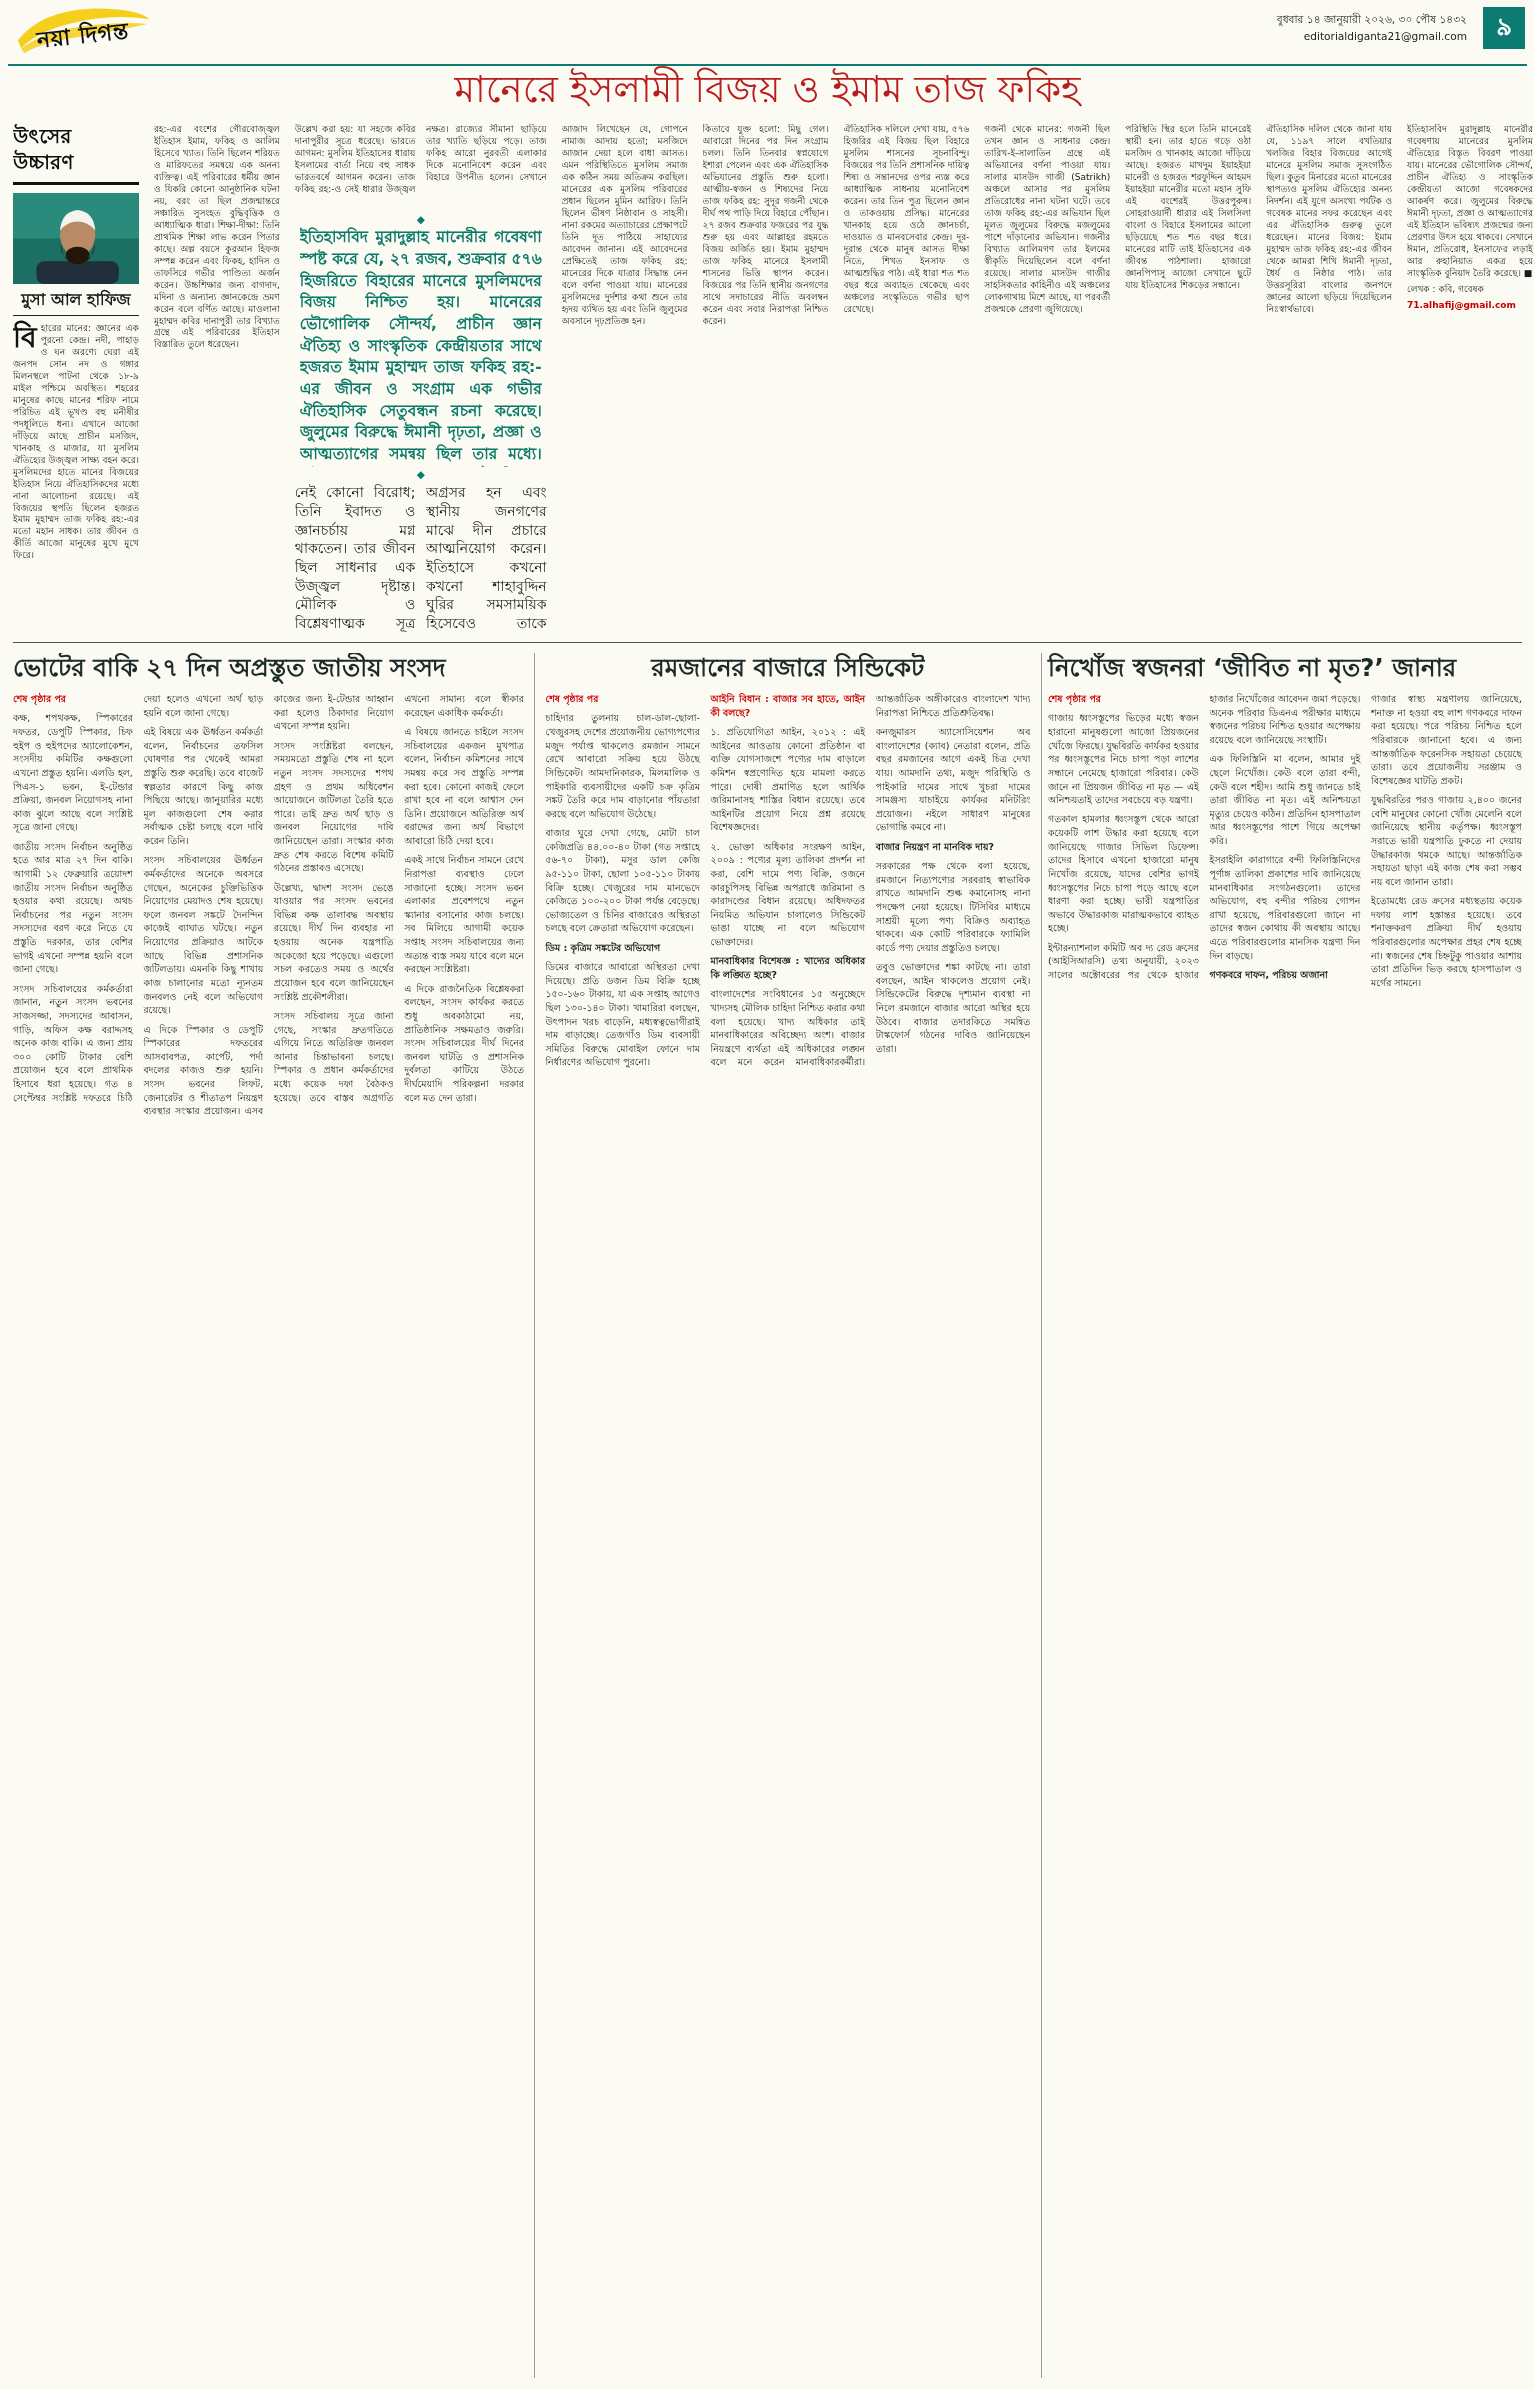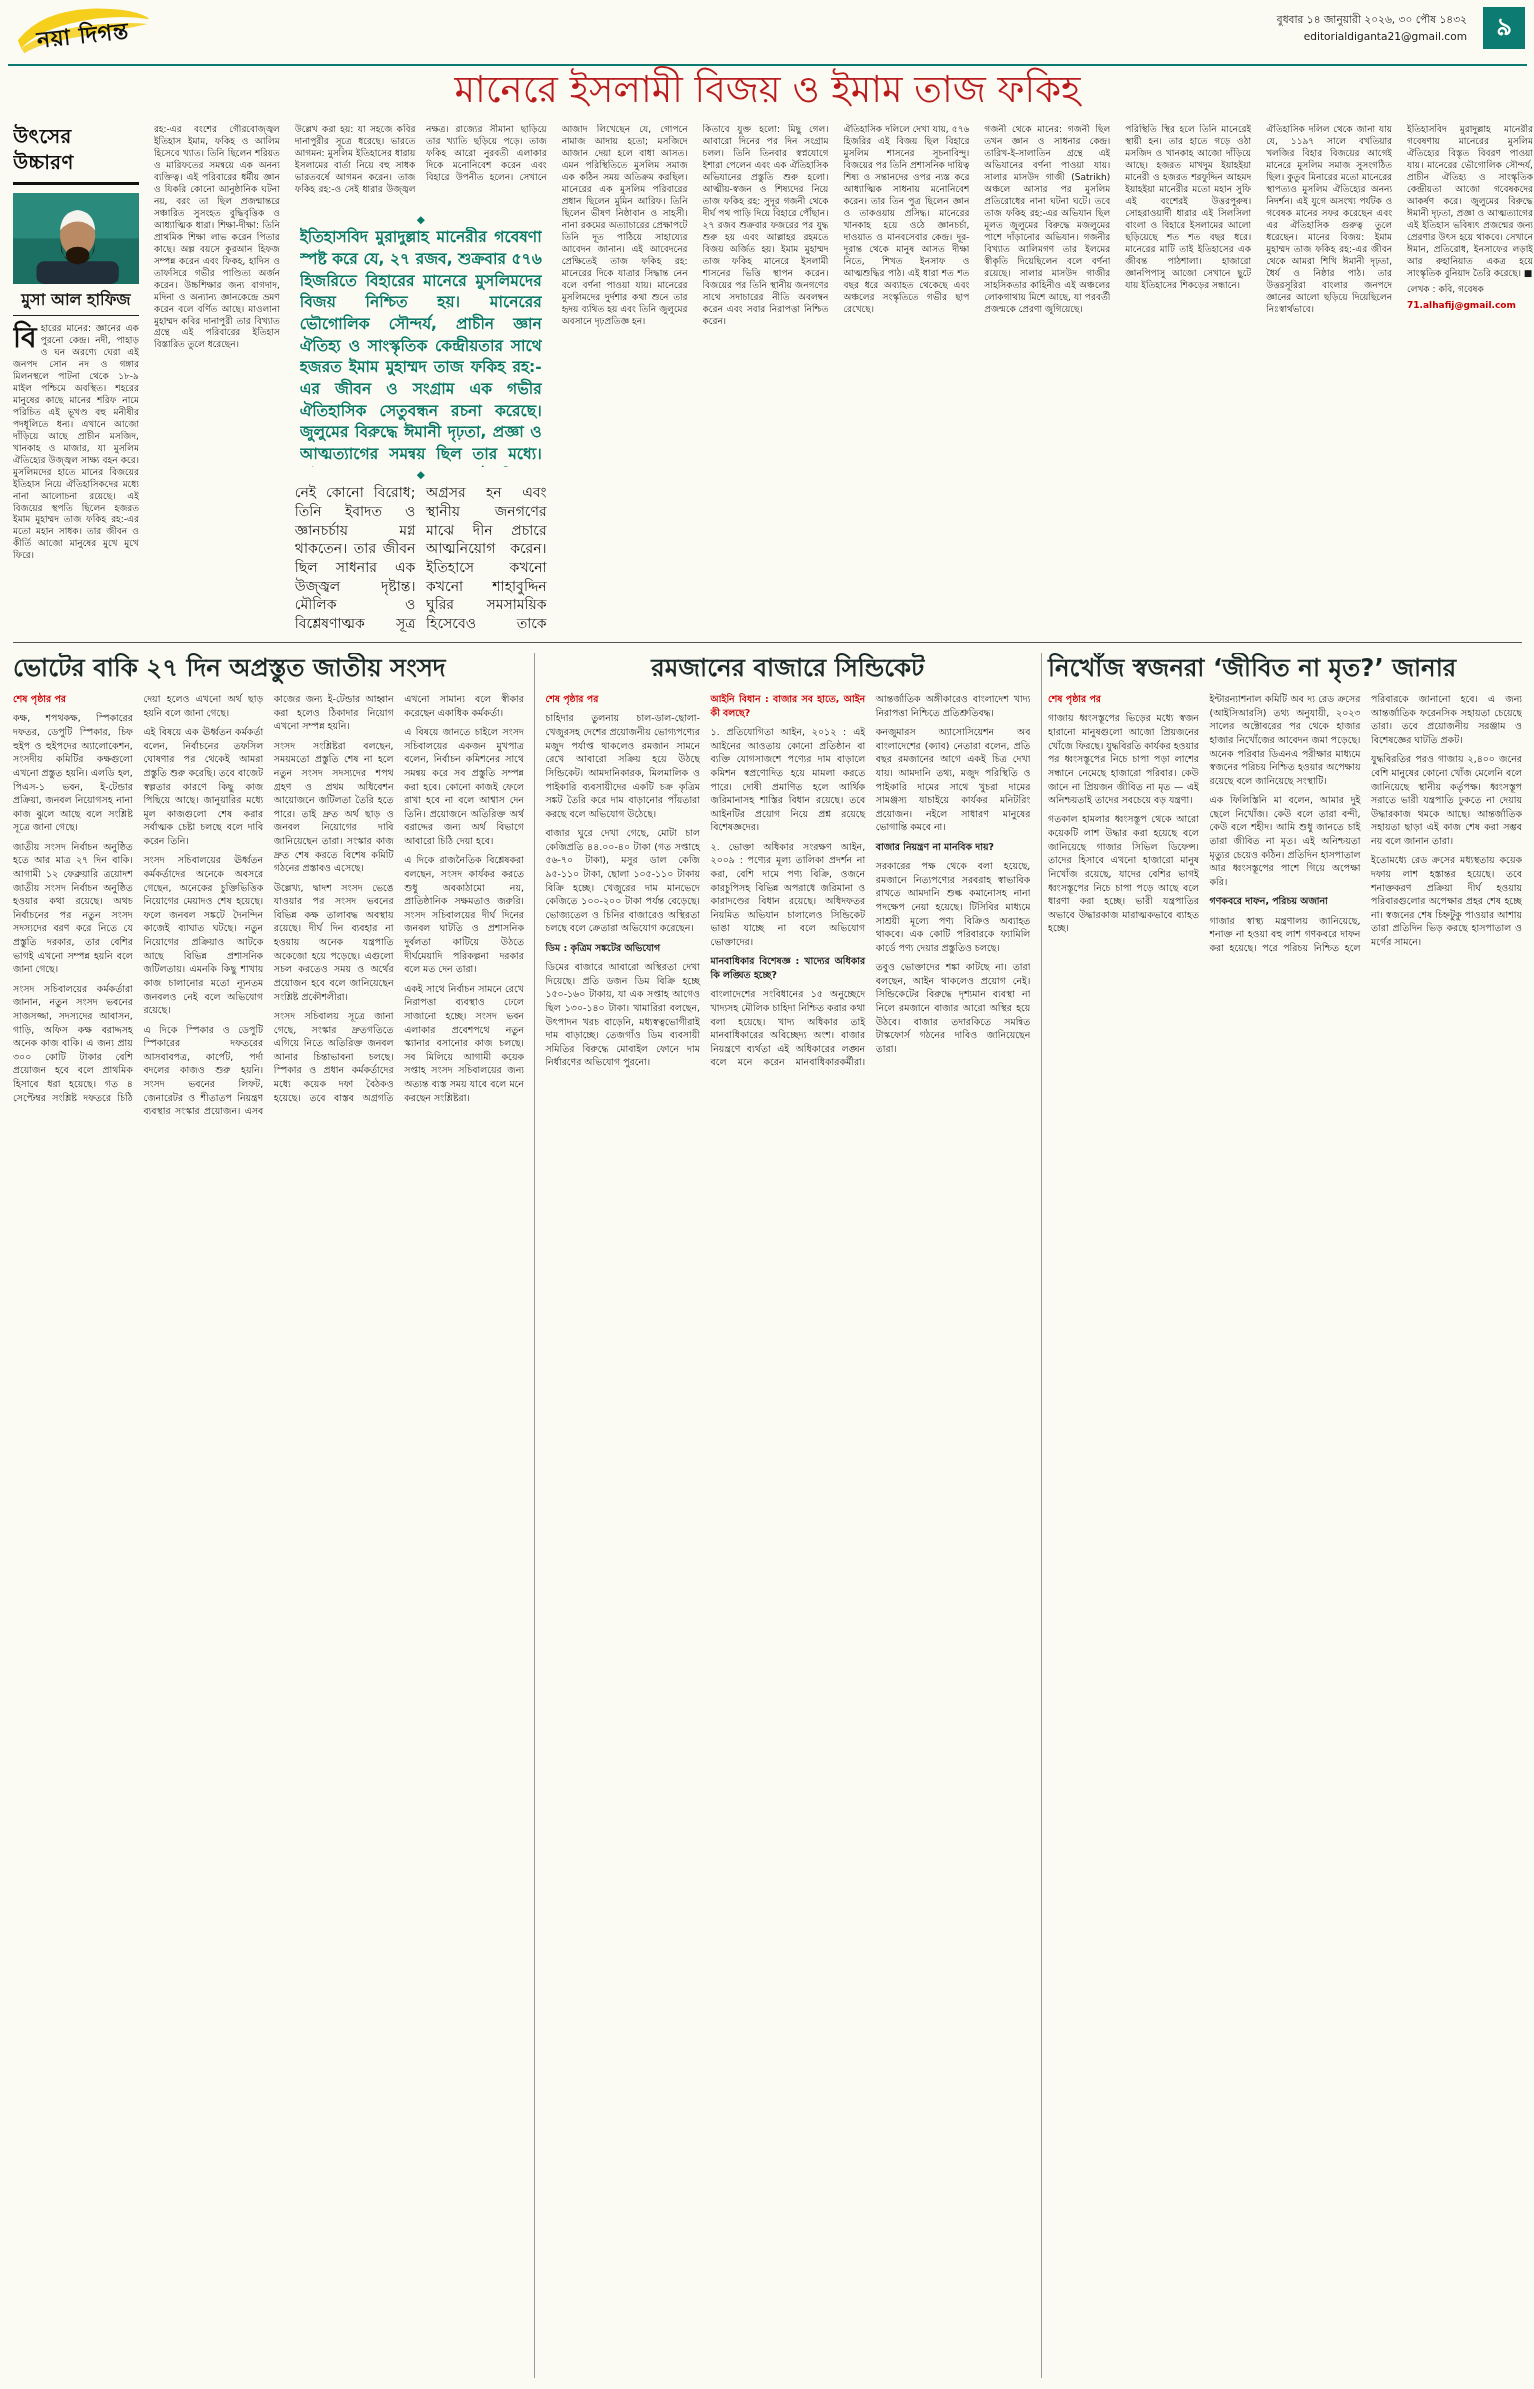--- a/index.html
+++ b/index.html
@@ -157,22 +157,22 @@
           <p>কক্ষ, শপথকক্ষ, স্পিকারের দফতর, ডেপুটি স্পিকার, চিফ হুইপ ও হুইপদের অ্যালোকেশন, সংসদীয় কমিটির কক্ষগুলো এখনো প্রস্তুত হয়নি। এলডি হল, পিএস-১ ভবন, ই-টেন্ডার প্রক্রিয়া, জনবল নিয়োগসহ নানা কাজ ঝুলে আছে বলে সংশ্লিষ্ট সূত্রে জানা গেছে।</p>
           <p>জাতীয় সংসদ নির্বাচন অনুষ্ঠিত হতে আর মাত্র ২৭ দিন বাকি। আগামী ১২ ফেব্রুয়ারি ত্রয়োদশ জাতীয় সংসদ নির্বাচন অনুষ্ঠিত হওয়ার কথা রয়েছে। অথচ নির্বাচনের পর নতুন সংসদ সদস্যদের বরণ করে নিতে যে প্রস্তুতি দরকার, তার বেশির ভাগই এখনো সম্পন্ন হয়নি বলে জানা গেছে।</p>
           <p>সংসদ সচিবালয়ের কর্মকর্তারা জানান, নতুন সংসদ ভবনের সাজসজ্জা, সদস্যদের আবাসন, গাড়ি, অফিস কক্ষ বরাদ্দসহ অনেক কাজ বাকি। এ জন্য প্রায় ৩০০ কোটি টাকার বেশি প্রয়োজন হবে বলে প্রাথমিক হিসাবে ধরা হয়েছে। গত ৪ সেপ্টেম্বর সংশ্লিষ্ট দফতরে চিঠি দেয়া হলেও এখনো অর্থ ছাড় হয়নি বলে জানা গেছে।</p>
           <p>এই বিষয়ে এক ঊর্ধ্বতন কর্মকর্তা বলেন, নির্বাচনের তফসিল ঘোষণার পর থেকেই আমরা প্রস্তুতি শুরু করেছি। তবে বাজেট স্বল্পতার কারণে কিছু কাজ পিছিয়ে আছে। জানুয়ারির মধ্যে মূল কাজগুলো শেষ করার সর্বাত্মক চেষ্টা চলছে বলে দাবি করেন তিনি।</p>
           <p>সংসদ সচিবালয়ের ঊর্ধ্বতন কর্মকর্তাদের অনেকে অবসরে গেছেন, অনেকের চুক্তিভিত্তিক নিয়োগের মেয়াদও শেষ হয়েছে। ফলে জনবল সঙ্কটে দৈনন্দিন কাজেই ব্যাঘাত ঘটছে। নতুন নিয়োগের প্রক্রিয়াও আটকে আছে বিভিন্ন প্রশাসনিক জটিলতায়। এমনকি কিছু শাখায় কাজ চালানোর মতো ন্যূনতম জনবলও নেই বলে অভিযোগ রয়েছে।</p>
           <p>এ দিকে স্পিকার ও ডেপুটি স্পিকারের দফতরের আসবাবপত্র, কার্পেট, পর্দা বদলের কাজও শুরু হয়নি। সংসদ ভবনের লিফট, জেনারেটর ও শীতাতপ নিয়ন্ত্রণ ব্যবস্থার সংস্কার প্রয়োজন। এসব কাজের জন্য ই-টেন্ডার আহ্বান করা হলেও ঠিকাদার নিয়োগ এখনো সম্পন্ন হয়নি।</p>
           <p>সংসদ সংশ্লিষ্টরা বলছেন, সময়মতো প্রস্তুতি শেষ না হলে নতুন সংসদ সদস্যদের শপথ গ্রহণ ও প্রথম অধিবেশন আয়োজনে জটিলতা তৈরি হতে পারে। তাই দ্রুত অর্থ ছাড় ও জনবল নিয়োগের দাবি জানিয়েছেন তারা। সংস্কার কাজ দ্রুত শেষ করতে বিশেষ কমিটি গঠনের প্রস্তাবও এসেছে।</p>
           <p>উল্লেখ্য, দ্বাদশ সংসদ ভেঙে যাওয়ার পর সংসদ ভবনের বিভিন্ন কক্ষ তালাবদ্ধ অবস্থায় রয়েছে। দীর্ঘ দিন ব্যবহার না হওয়ায় অনেক যন্ত্রপাতি অকেজো হয়ে পড়েছে। এগুলো সচল করতেও সময় ও অর্থের প্রয়োজন হবে বলে জানিয়েছেন সংশ্লিষ্ট প্রকৌশলীরা।</p>
           <p>সংসদ সচিবালয় সূত্রে জানা গেছে, সংস্কার দ্রুতগতিতে এগিয়ে নিতে অতিরিক্ত জনবল আনার চিন্তাভাবনা চলছে। স্পিকার ও প্রধান কর্মকর্তাদের মধ্যে কয়েক দফা বৈঠকও হয়েছে। তবে বাস্তব অগ্রগতি এখনো সামান্য বলে স্বীকার করেছেন একাধিক কর্মকর্তা।</p>
           <p>এ বিষয়ে জানতে চাইলে সংসদ সচিবালয়ের একজন মুখপাত্র বলেন, নির্বাচন কমিশনের সাথে সমন্বয় করে সব প্রস্তুতি সম্পন্ন করা হবে। কোনো কাজই ফেলে রাখা হবে না বলে আশ্বাস দেন তিনি। প্রয়োজনে অতিরিক্ত অর্থ বরাদ্দের জন্য অর্থ বিভাগে আবারো চিঠি দেয়া হবে।</p>
+          <p>একই সাথে নির্বাচন সামনে রেখে নিরাপত্তা ব্যবস্থাও ঢেলে সাজানো হচ্ছে। সংসদ ভবন এলাকার প্রবেশপথে নতুন স্ক্যানার বসানোর কাজ চলছে। সব মিলিয়ে আগামী কয়েক সপ্তাহ সংসদ সচিবালয়ের জন্য অত্যন্ত ব্যস্ত সময় যাবে বলে মনে করছেন সংশ্লিষ্টরা।</p>
           <p>এ দিকে রাজনৈতিক বিশ্লেষকরা বলছেন, সংসদ কার্যকর করতে শুধু অবকাঠামো নয়, প্রাতিষ্ঠানিক সক্ষমতাও জরুরি। সংসদ সচিবালয়ের দীর্ঘ দিনের জনবল ঘাটতি ও প্রশাসনিক দুর্বলতা কাটিয়ে উঠতে দীর্ঘমেয়াদি পরিকল্পনা দরকার বলে মত দেন তারা।</p>
-          <p>একই সাথে নির্বাচন সামনে রেখে নিরাপত্তা ব্যবস্থাও ঢেলে সাজানো হচ্ছে। সংসদ ভবন এলাকার প্রবেশপথে নতুন স্ক্যানার বসানোর কাজ চলছে। সব মিলিয়ে আগামী কয়েক সপ্তাহ সংসদ সচিবালয়ের জন্য অত্যন্ত ব্যস্ত সময় যাবে বলে মনে করছেন সংশ্লিষ্টরা।</p>
         </div>
     </article>
 
     <article class="b-art b-art-2">
       <h2 class="b-headline">রমজানের বাজারে সিন্ডিকেট</h2>
       <div class="b-body cols3">
           <p class="lead-red">শেষ পৃষ্ঠার পর</p>
           <p>চাহিদার তুলনায় চাল-ডাল-ছোলা-খেজুরসহ দেশের প্রয়োজনীয় ভোগ্যপণ্যের মজুদ পর্যাপ্ত থাকলেও রমজান সামনে রেখে আবারো সক্রিয় হয়ে উঠছে সিন্ডিকেট। আমদানিকারক, মিলমালিক ও পাইকারি ব্যবসায়ীদের একটি চক্র কৃত্রিম সঙ্কট তৈরি করে দাম বাড়ানোর পাঁয়তারা করছে বলে অভিযোগ উঠেছে।</p>
           <p>বাজার ঘুরে দেখা গেছে, মোটা চাল কেজিপ্রতি ৪৪.০০-৪০ টাকা (গত সপ্তাহে ৫৬-৭০ টাকা), মসুর ডাল কেজি ৯৫-১১০ টাকা, ছোলা ১০৫-১১০ টাকায় বিক্রি হচ্ছে। খেজুরের দাম মানভেদে কেজিতে ১০০-২০০ টাকা পর্যন্ত বেড়েছে। ভোজ্যতেল ও চিনির বাজারেও অস্থিরতা চলছে বলে ক্রেতারা অভিযোগ করেছেন।</p>
           <p class="subhead">ডিম : কৃত্রিম সঙ্কটের অভিযোগ</p>
@@ -190,20 +190,21 @@
     </article>
 
     <article class="b-art b-art-3">
       <h2 class="b-headline">নিখোঁজ স্বজনরা ‘জীবিত না মৃত?’ জানার</h2>
       <div class="b-body cols3">
           <p class="lead-red">শেষ পৃষ্ঠার পর</p>
           <p>গাজায় ধ্বংসস্তূপের ভিড়ের মধ্যে স্বজন হারানো মানুষগুলো আজো প্রিয়জনের খোঁজে ফিরছে। যুদ্ধবিরতি কার্যকর হওয়ার পর ধ্বংসস্তূপের নিচে চাপা পড়া লাশের সন্ধানে নেমেছে হাজারো পরিবার। কেউ জানে না প্রিয়জন জীবিত না মৃত — এই অনিশ্চয়তাই তাদের সবচেয়ে বড় যন্ত্রণা।</p>
           <p>গতকাল হামলার ধ্বংসস্তূপ থেকে আরো কয়েকটি লাশ উদ্ধার করা হয়েছে বলে জানিয়েছে গাজার সিভিল ডিফেন্স। তাদের হিসাবে এখনো হাজারো মানুষ নিখোঁজ রয়েছে, যাদের বেশির ভাগই ধ্বংসস্তূপের নিচে চাপা পড়ে আছে বলে ধারণা করা হচ্ছে। ভারী যন্ত্রপাতির অভাবে উদ্ধারকাজ মারাত্মকভাবে ব্যাহত হচ্ছে।</p>
           <p>ইন্টারন্যাশনাল কমিটি অব দ্য রেড ক্রসের (আইসিআরসি) তথ্য অনুযায়ী, ২০২৩ সালের অক্টোবরের পর থেকে হাজার হাজার নিখোঁজের আবেদন জমা পড়েছে। অনেক পরিবার ডিএনএ পরীক্ষার মাধ্যমে স্বজনের পরিচয় নিশ্চিত হওয়ার অপেক্ষায় রয়েছে বলে জানিয়েছে সংস্থাটি।</p>
           <p>এক ফিলিস্তিনি মা বলেন, আমার দুই ছেলে নিখোঁজ। কেউ বলে তারা বন্দী, কেউ বলে শহীদ। আমি শুধু জানতে চাই তারা জীবিত না মৃত। এই অনিশ্চয়তা মৃত্যুর চেয়েও কঠিন। প্রতিদিন হাসপাতাল আর ধ্বংসস্তূপের পাশে গিয়ে অপেক্ষা করি।</p>
+          <p>ইসরাইলি কারাগারে বন্দী ফিলিস্তিনিদের পূর্ণাঙ্গ তালিকা প্রকাশের দাবি জানিয়েছে মানবাধিকার সংগঠনগুলো। তাদের অভিযোগ, বহু বন্দীর পরিচয় গোপন রাখা হয়েছে, পরিবারগুলো জানে না তাদের স্বজন কোথায় কী অবস্থায় আছে। এতে পরিবারগুলোর মানসিক যন্ত্রণা দিন দিন বাড়ছে।</p>
           <p class="subhead">গণকবরে দাফন, পরিচয় অজানা</p>
           <p>গাজার স্বাস্থ্য মন্ত্রণালয় জানিয়েছে, শনাক্ত না হওয়া বহু লাশ গণকবরে দাফন করা হয়েছে। পরে পরিচয় নিশ্চিত হলে পরিবারকে জানানো হবে। এ জন্য আন্তর্জাতিক ফরেনসিক সহায়তা চেয়েছে তারা। তবে প্রয়োজনীয় সরঞ্জাম ও বিশেষজ্ঞের ঘাটতি প্রকট।</p>
           <p>যুদ্ধবিরতির পরও গাজায় ২,৪০০ জনের বেশি মানুষের কোনো খোঁজ মেলেনি বলে জানিয়েছে স্থানীয় কর্তৃপক্ষ। ধ্বংসস্তূপ সরাতে ভারী যন্ত্রপাতি ঢুকতে না দেয়ায় উদ্ধারকাজ থমকে আছে। আন্তর্জাতিক সহায়তা ছাড়া এই কাজ শেষ করা সম্ভব নয় বলে জানান তারা।</p>
           <p>ইতোমধ্যে রেড ক্রসের মধ্যস্থতায় কয়েক দফায় লাশ হস্তান্তর হয়েছে। তবে শনাক্তকরণ প্রক্রিয়া দীর্ঘ হওয়ায় পরিবারগুলোর অপেক্ষার প্রহর শেষ হচ্ছে না। স্বজনের শেষ চিহ্নটুকু পাওয়ার আশায় তারা প্রতিদিন ভিড় করছে হাসপাতাল ও মর্গের সামনে।</p>
         </div>
     </article>
 
   </section>
 </div>
 

